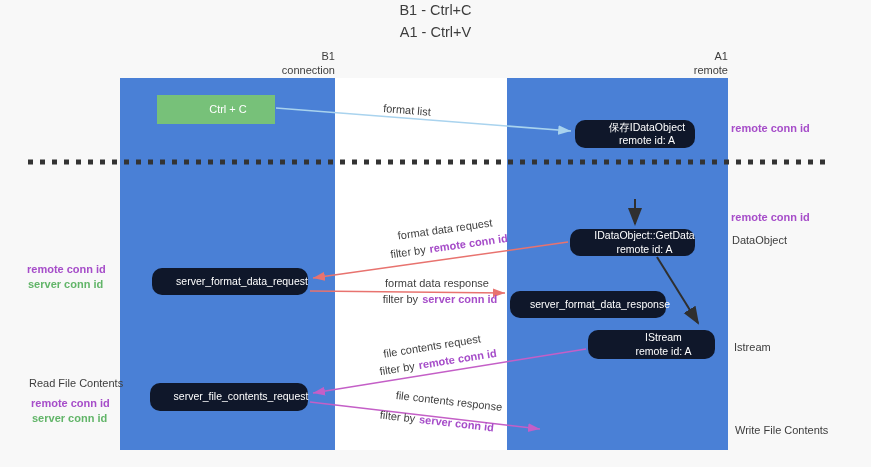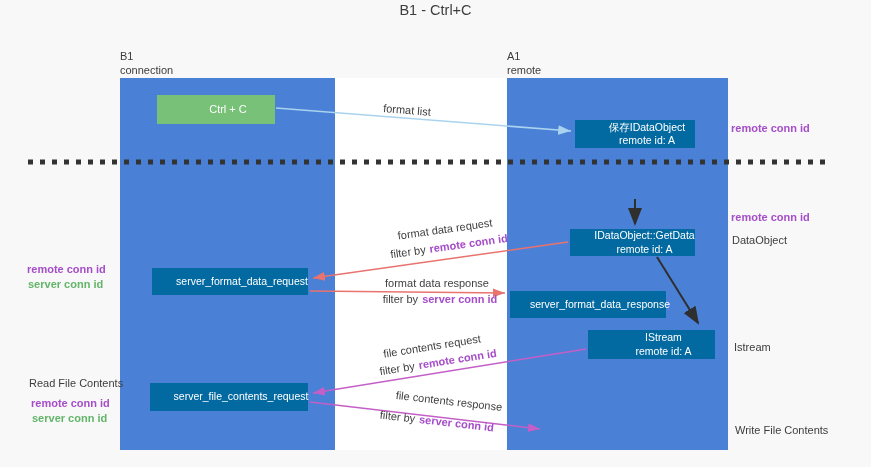--- a/index.html
+++ b/index.html
@@ -12,47 +12,48 @@
   }
   .abs{ position:absolute; }
   .title{
     left:0; top:6; width:871px; text-align:center;
     font-size:14.5px; line-height:1.5; color:#3d3d3d;
   }
   .lane{ background:#4a80d6; }
   .lane-left{ left:120px; top:78px; width:215px; height:372px; }
   .lane-right{ left:507px; top:78px; width:221px; height:372px; }
   .lane-gap{ left:335px; top:78px; width:172px; height:372px; background:#ffffff; }
-  .lane-header{ top:50px; text-align:left; font-size:11px; line-height:1.25; color:#3d3d3d; }
+  .lane-header{ top:50px; text-align:right; font-size:11px; line-height:1.25; color:#3d3d3d; }
   .lh-left{ left:120px; width:215px; }
   .lh-right{ left:507px; width:221px; }
   svg.overlay{ position:absolute; left:0; top:0; width:871px; height:467px; }
   .node{
     display:flex; flex-direction:column; align-items:center; justify-content:center;
     color:#ffffff; text-align:center; font-size:11px; line-height:1.25;padding-left:24px;
   }
   .node.green{ background:#77c179; }
-  .node.orange{ background:#0369a1; }
+  .node.orange{ background:#0f172a;border-radius:10px; }
   .node.two{ font-size:10.5px; }
   .edge-label{
     white-space:nowrap; font-size:11px; color:#3f3f3f;
     transform:translate(-50%,-50%);
   }
   .side-label{ white-space:nowrap; font-size:11px; color:#3d3d3d; }
   .purple{ color:#a64dc9; font-weight:bold; }
   .green-t{ color:#62b569; font-weight:bold; }
   .lbl-prefix{ margin-right:4px; }
 </style>
 </head>
 <body>
 
 <div class="canvas">
 
   <div class="abs title">
     <div>B1 - Ctrl+C</div>
+    <div>A1 - Ctrl+V</div>
   </div>
 
   <div class="abs lane-header lh-left">
     <div>B1</div>
     <div>connection</div>
   </div>
   <div class="abs lane-header lh-right">
     <div>A1</div>
     <div>remote</div>
   </div>

